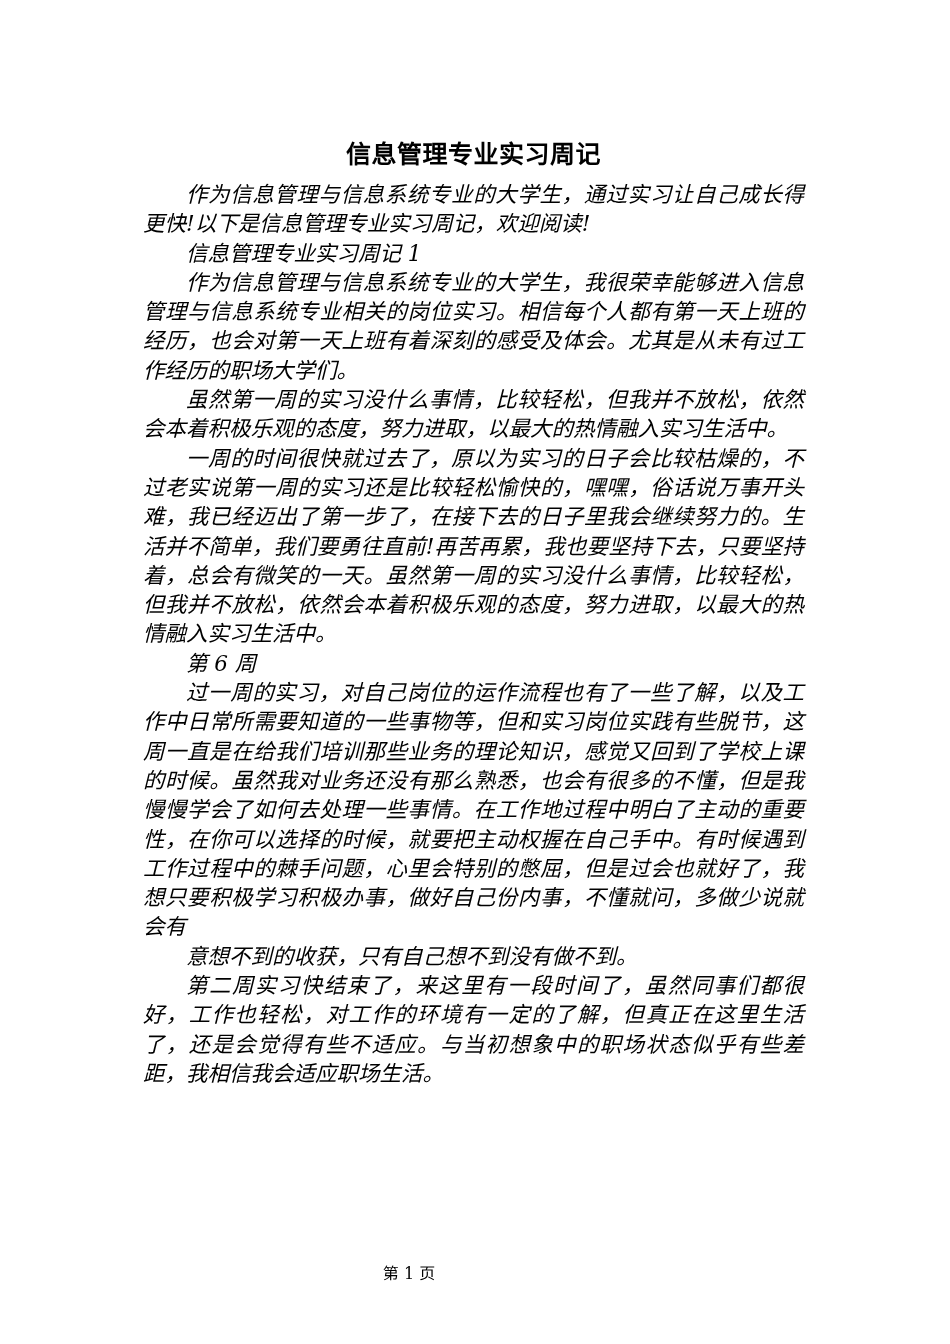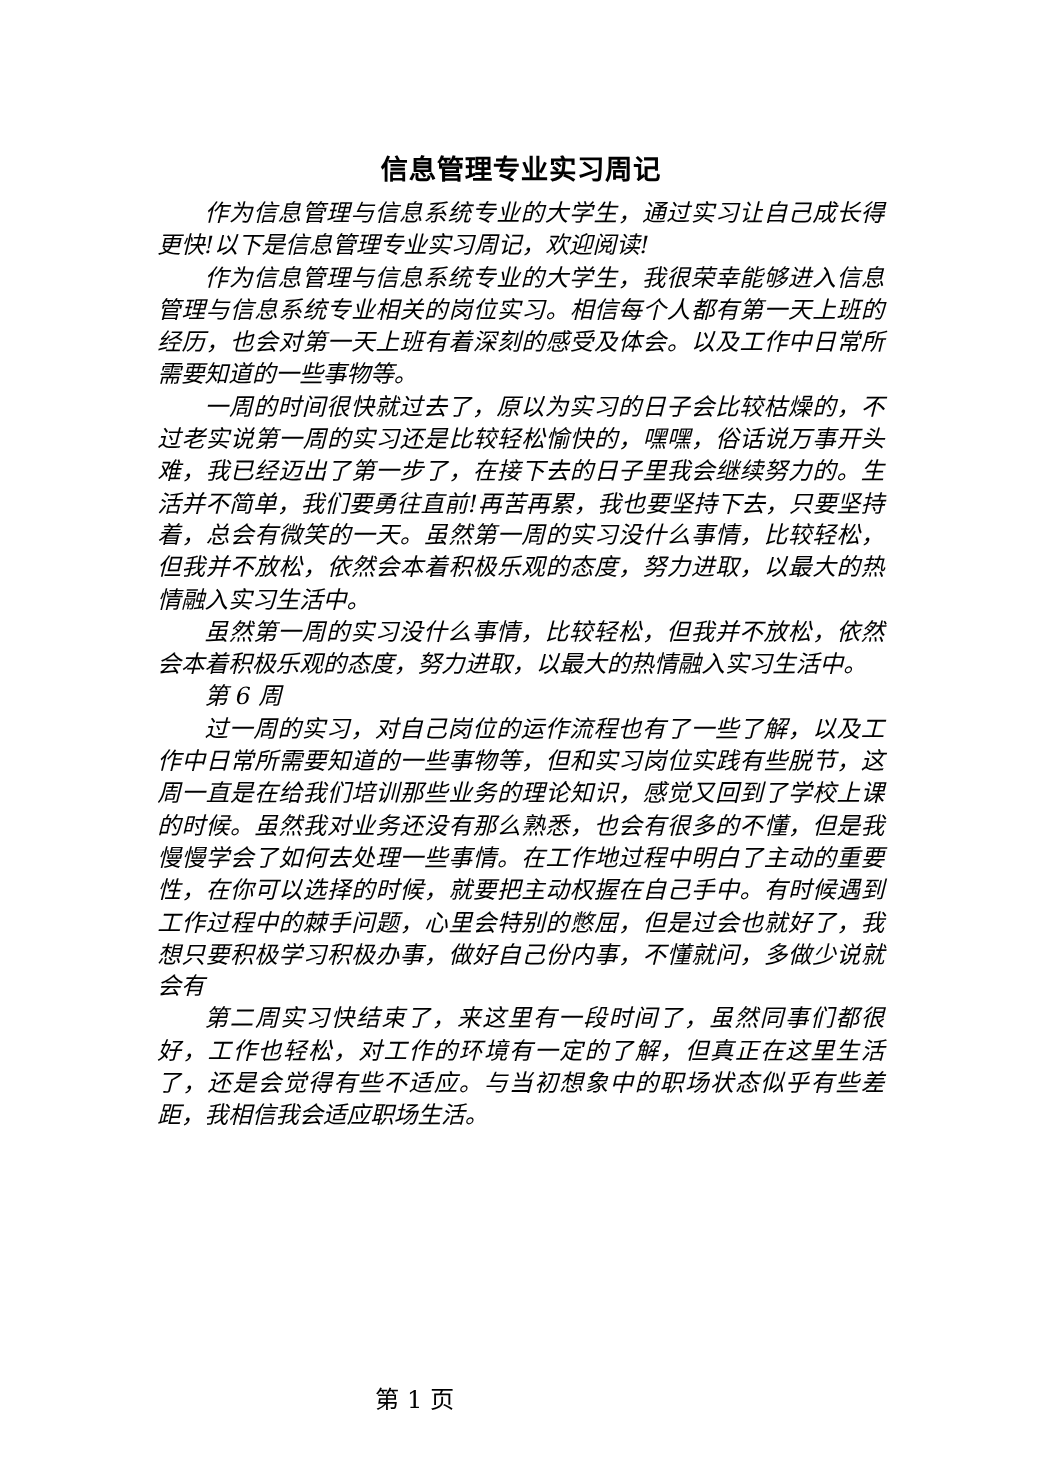--- a/index.html
+++ b/index.html
@@ -50,48 +50,51 @@
   .para.indent {
     text-indent: 43px;
     font-style: italic;
   }
   .footer {
     position: absolute;
     left: 0;
     top: 1243px;
     width: 754px;
     text-align: center;
-    font-size: 22px;
+    font-size: 16px;
     line-height: 29px;
+    padding-left: 32px;
   }
 </style>
 </head>
 <body>
 
 <div class="page">
 
   <div class="content">
 
     <h1 class="doc-title">信息管理专业实习周记</h1>
 
     <p class="para indent">作为信息管理与信息系统专业的大学生，通过实习让自己成长得更快!以下是信息管理专业实习周记，欢迎阅读!</p>
 
+    <p class="para indent">信息管理专业实习周记 1</p>
 
 
-    <p class="para indent">作为信息管理与信息系统专业的大学生，我很荣幸能够进入信息管理与信息系统专业相关的岗位实习。相信每个人都有第一天上班的经历，也会对第一天上班有着深刻的感受及体会。以及工作中日常所需要知道的一些事物等。</p>
+    <p class="para indent">作为信息管理与信息系统专业的大学生，我很荣幸能够进入信息管理与信息系统专业相关的岗位实习。相信每个人都有第一天上班的经历，也会对第一天上班有着深刻的感受及体会。尤其是从未有过工作经历的职场大学们。</p>
 
 
+    <p class="para indent">虽然第一周的实习没什么事情，比较轻松，但我并不放松，依然会本着积极乐观的态度，努力进取，以最大的热情融入实习生活中。</p>
+
     <p class="para indent">一周的时间很快就过去了，原以为实习的日子会比较枯燥的，不过老实说第一周的实习还是比较轻松愉快的，嘿嘿，俗话说万事开头难，我已经迈出了第一步了，在接下去的日子里我会继续努力的。生活并不简单，我们要勇往直前!再苦再累，我也要坚持下去，只要坚持着，总会有微笑的一天。虽然第一周的实习没什么事情，比较轻松，但我并不放松，依然会本着积极乐观的态度，努力进取，以最大的热情融入实习生活中。</p>
-
-    <p class="para indent">虽然第一周的实习没什么事情，比较轻松，但我并不放松，依然会本着积极乐观的态度，努力进取，以最大的热情融入实习生活中。</p>
 
     <p class="para indent">第 6 周</p>
 
     <p class="para indent">过一周的实习，对自己岗位的运作流程也有了一些了解，以及工作中日常所需要知道的一些事物等，但和实习岗位实践有些脱节，这周一直是在给我们培训那些业务的理论知识，感觉又回到了学校上课的时候。虽然我对业务还没有那么熟悉，也会有很多的不懂，但是我慢慢学会了如何去处理一些事情。在工作地过程中明白了主动的重要性，在你可以选择的时候，就要把主动权握在自己手中。有时候遇到工作过程中的棘手问题，心里会特别的憋屈，但是过会也就好了，我想只要积极学习积极办事，做好自己份内事，不懂就问，多做少说就会有</p>
 
+    <p class="para indent">意想不到的收获，只有自己想不到没有做不到。</p>
 
     <p class="para indent">第二周实习快结束了，来这里有一段时间了，虽然同事们都很好，工作也轻松，对工作的环境有一定的了解，但真正在这里生活了，还是会觉得有些不适应。与当初想象中的职场状态似乎有些差距，我相信我会适应职场生活。</p>
 
   </div>
 
   <div class="footer">第 1 页</div>
 
 </div>
 
 </body></html>

